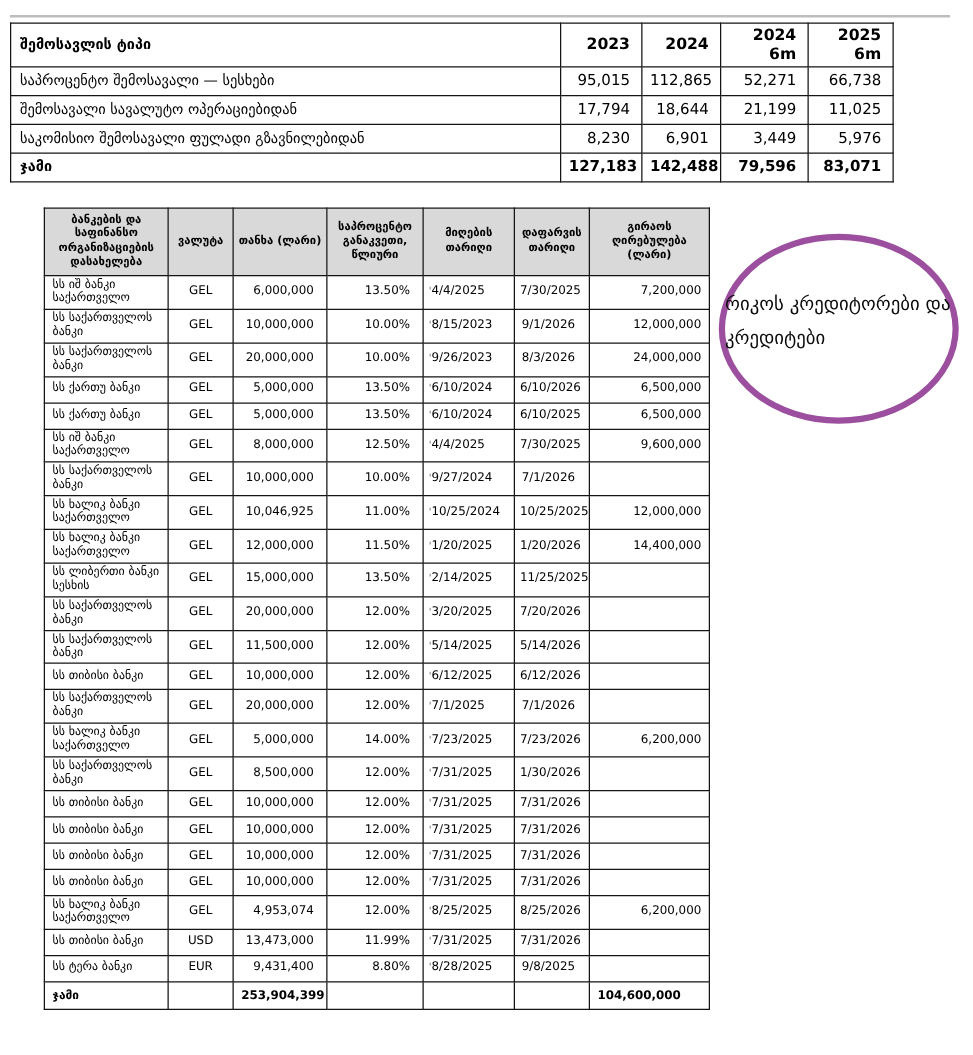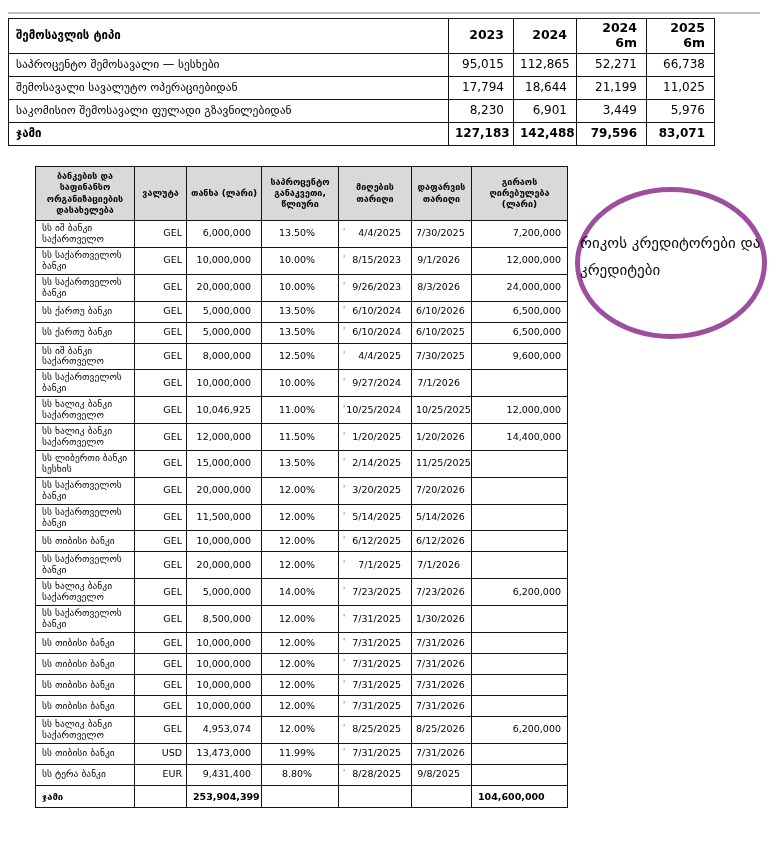--- a/index.html
+++ b/index.html
@@ -35,24 +35,24 @@
   .loans-table th, .loans-table td {
     border:1.2px solid #141414; vertical-align:middle;
   }
   .loans-table thead th {
     background:#d9d9d9; font-weight:bold; font-size:9px; line-height:1.25;
     text-align:center; padding:4px 2px;
   }
   .loans-table tbody tr { height:21px; }
   .loans-table tbody td { padding:2px 4px; line-height:1.15; }
   .loans-table .col-name      { text-align:left; padding-left:6px; }
-  .loans-table .col-currency  { text-align:right; }
+  .loans-table .col-currency  { text-align:center; }
   .loans-table .col-amount    { text-align:right; padding-right:10px; }
-  .loans-table .col-rate      { text-align:center; padding-right:10px; }
-  .loans-table .col-received  { text-align:right; padding-right:10px; }
+  .loans-table .col-rate      { text-align:right; padding-right:10px; }
+  .loans-table .col-received  { text-align:left; padding-right:10px; }
   .loans-table .col-received::before { content:"'"; float:left; color:#6b6b6b; font-size:8px; }
   .loans-table .col-maturity  { text-align:right; padding-right:11px; }
   .loans-table .col-collateral{ text-align:right; padding-right:6px; }
   .loans-table tfoot tr { height:22px; }
   .loans-table tfoot td { font-weight:bold; text-align:left; padding:2px 4px 2px 6px; }
 
   
   .annotation-ellipse {
     position:absolute; left:575px; top:187px; width:182px; height:142px;
     border:5px solid #9c4f9f; border-radius:50%; background:transparent;

